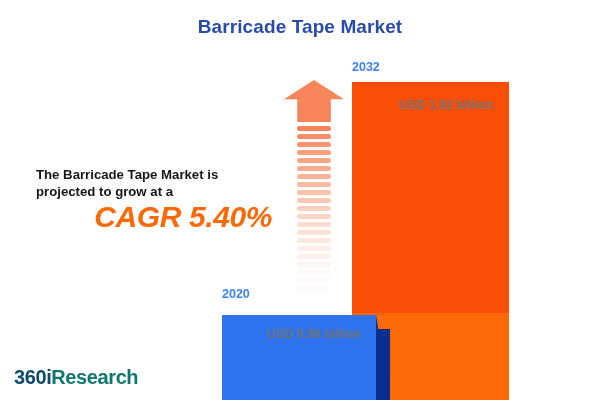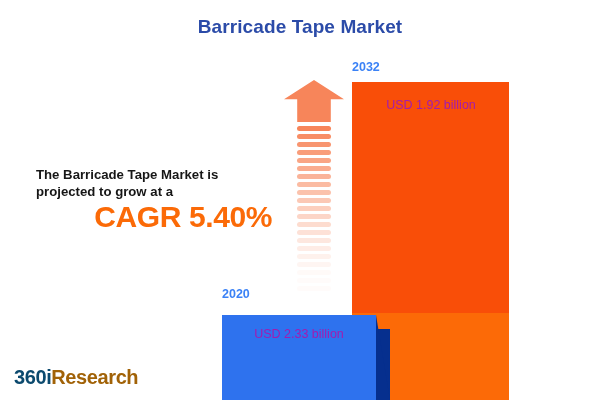--- a/index.html
+++ b/index.html
@@ -47,34 +47,35 @@
     position: absolute;
     left: 26px;
     top: 200px;
     width: 246px;
     text-align: right;
     font-size: 30px;
     font-weight: bold;
     color: #fb6a07;
     letter-spacing: -0.4px;
     white-space: nowrap;
+    font-style: italic;
   }
 
   
   .logo {
     position: absolute;
     left: 14px;
     top: 366px;
     font-size: 20px;
     font-weight: bold;
     letter-spacing: -0.4px;
     white-space: nowrap;
   }
   .logo .logo-mark { color: #0c4a6e; }
-  .logo .logo-word { color: #a16207; }
+  .logo .logo-word { color: #0f766e; }
 
   
   .arrow-wrap {
     position: absolute;
     left: 284px;
     top: 80px;
     width: 60px;
     height: 215px;
   }
   .arrow-head {
@@ -172,23 +173,24 @@
     font-size: 12.5px;
     font-weight: bold;
     color: #3b82f6;
   }
   .year-2032 { left: 352px; top: 60px; }
   .year-2024 { left: 222px; top: 287px; }
 
   .bar-value {
     position: absolute;
     font-size: 12.5px;
-    font-weight: normal;
-    color: #a21caf;
+    font-weight: bold;
+    color: #737373;
     white-space: nowrap;
+    padding-left: 15px;
   }
   .value-2032 { left: 352px; top: 98px; width: 158px; text-align: center; }
   .value-2024 { left: 222px; top: 327px; width: 154px; text-align: center; }
 </style>
 </head>
 <body>
 
 <div id="infographic">
 
   <div class="chart-title">Barricade Tape Market</div>
@@ -232,20 +234,20 @@
     <div class="bar-2032-side"></div>
 
     <div class="bar-2024"></div>
     <div class="bar-2024-side-lower"></div>
     <div class="bar-2024-side"></div>
 
     <div class="year-label year-2032">2032</div>
     <div class="bar-value value-2032">USD 1.92 billion</div>
 
     <div class="year-label year-2024">2020</div>
-    <div class="bar-value value-2024">USD 2.33 billion</div>
+    <div class="bar-value value-2024">USD 0.98 billion</div>
   </div>
 
   <div class="logo">
     <span class="logo-mark">360i</span><span class="logo-word">Research</span>
   </div>
 
 </div>
 
 </body></html>

